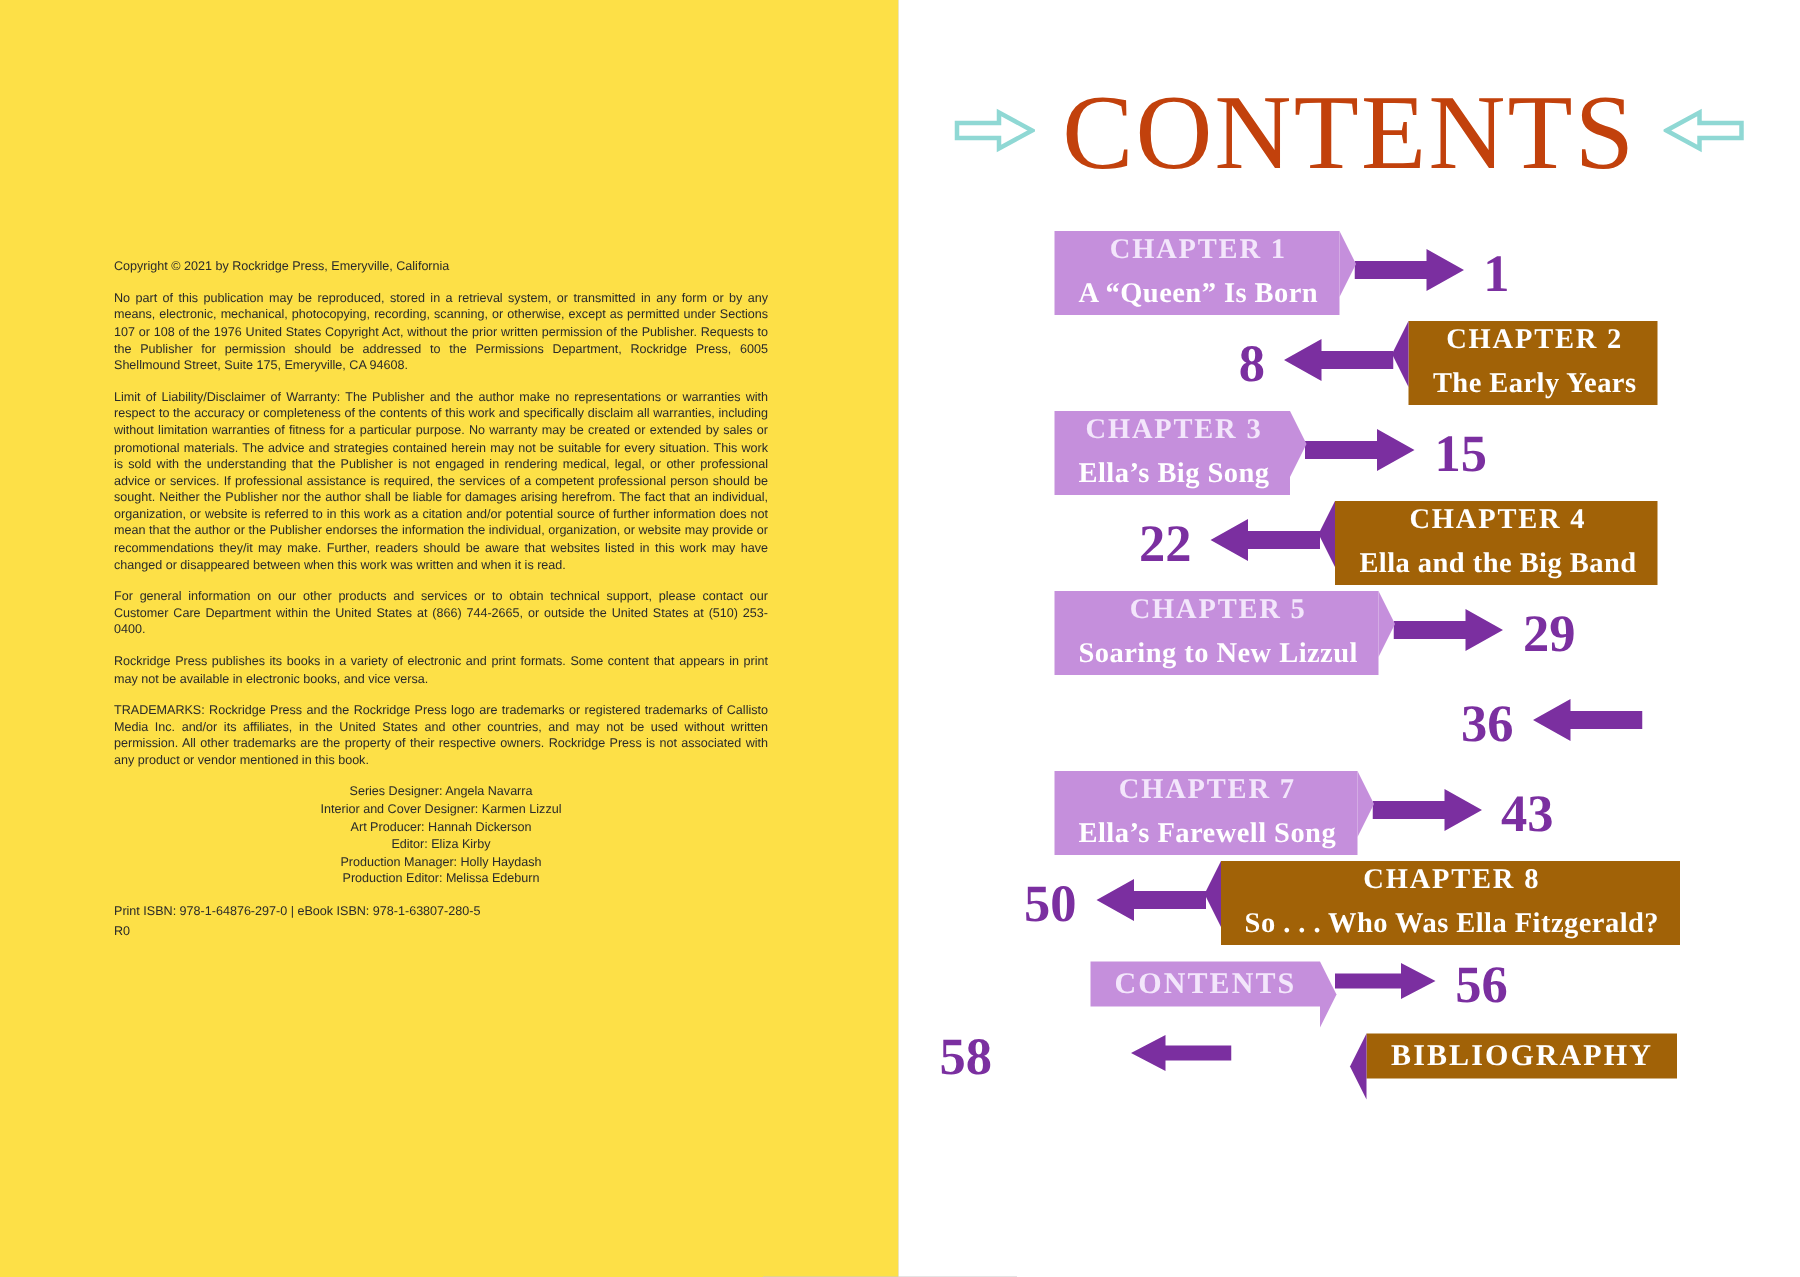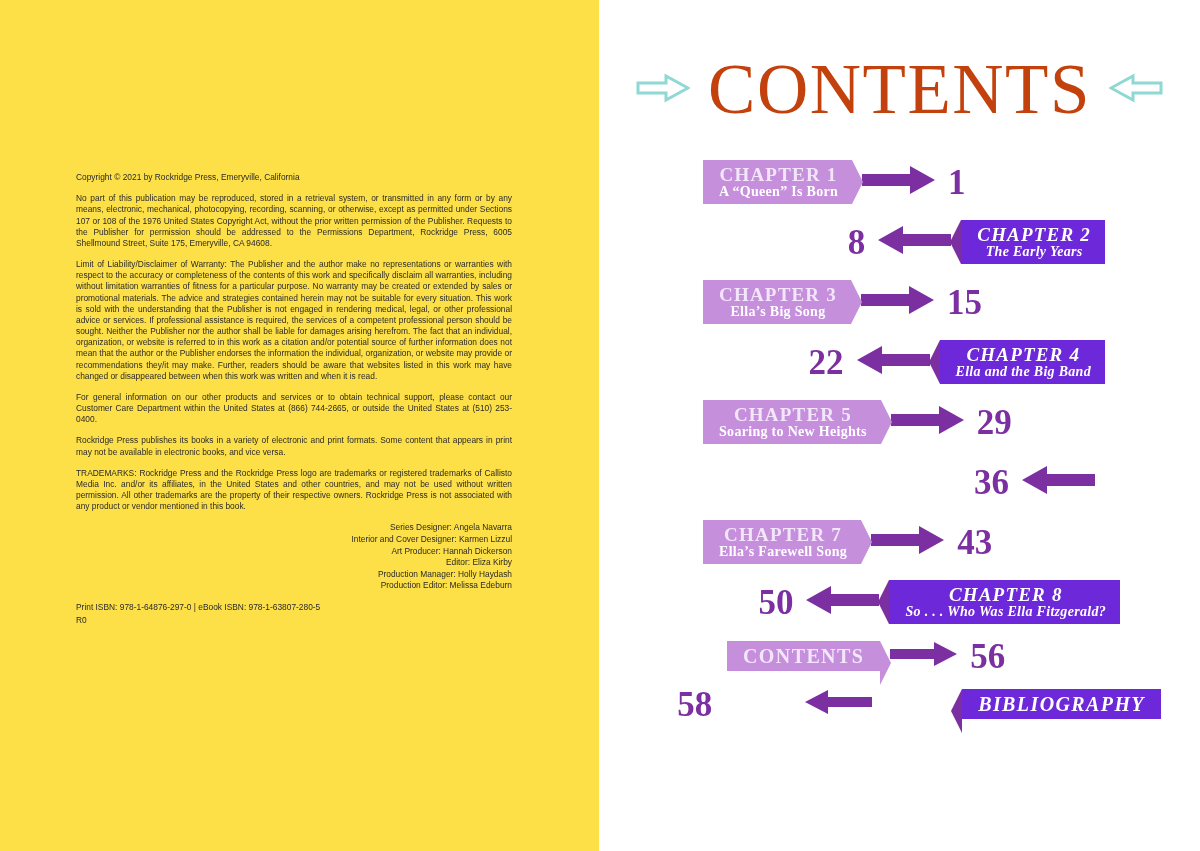--- a/index.html
+++ b/index.html
@@ -36,21 +36,21 @@
     font-size: 8.4px;
     line-height: 1.33;
     color: #2a2a2a;
     text-align: justify;
   }
   .copyright-block p {
     margin: 0 0 10px 0;
   }
   .copyright-block p.credits {
     line-height: 1.37;
-    text-align: right;
+    text-align: center;
   }
   .copyright-block p.last {
     margin-bottom: 0;
   }
   
   .page-right {
     position: relative;
     width: 601px;
     height: 851px;
     background: #ffffff;
@@ -95,28 +95,28 @@
     padding-left: 104px;
   }
   .toc-row.left {
     justify-content: flex-end;
     padding-right: 95px;
   }
   .banner {
     position: relative;
     display: flex;
     flex-direction: column;
-    justify-content: flex-end;
+    justify-content: space-between;
     box-sizing: border-box;
-    height: 44px;
+    height: 56px;
     padding: 3px 14px 4px 16px;
     color: #ffffff;
     text-align: center;
   }
-  .banner.dark { background: #6d28d9; font-style: italic; }
+  .banner.dark { background: #a16207; }
   .banner.light { background: #c58fdc; }
   
   .banner.notch-left::before {
     content: "";
     position: absolute;
     left: -11px;
     top: 0;
     width: 0;
     height: 0;
     border-top: 22px solid transparent;
@@ -142,21 +142,21 @@
     font-weight: bold;
     font-size: 19px;
     letter-spacing: 1.2px;
     line-height: 1.02;
     color: #ffffff;
   }
   .banner.light .ch-title { color: #f3e6fb; }
   .banner .ch-sub {
     font-family: "Liberation Serif", serif;
     font-weight: bold;
-    font-size: 14px;
+    font-size: 19px;
     letter-spacing: 0.3px;
     line-height: 1.05;
     margin-top: 1px;
     color: #ffffff;
   }
   .banner.single {
     height: 30px;
     justify-content: center;
     padding: 0 16px;
   }
@@ -273,21 +273,21 @@
         <span class="arrow-gap gap-s"></span>
         <div class="banner dark notch-left">
           <span class="ch-title">CHAPTER 4</span>
           <span class="ch-sub">Ella and the Big Band</span>
         </div>
       </div>
 
       <div class="toc-row right">
         <div class="banner light notch-right">
           <span class="ch-title">CHAPTER 5</span>
-          <span class="ch-sub">Soaring to New Heights</span>
+          <span class="ch-sub">Soaring to New Lizzul</span>
         </div>
         <span class="arrow-gap gap-s"></span>
         <span>
           <svg width="74" height="30" viewBox="0 0 74 30">
             <polygon points="0,9 48,9 48,1 73,15 48,29 48,21 0,21" fill="#7b2fa0"></polygon>
           </svg>
         </span>
         <span class="arrow-gap gap-m"></span>
         <span class="page-num">29</span>
       </div>
@@ -340,21 +340,21 @@
         <span class="arrow-gap gap-s"></span>
         <span>
           <svg width="68" height="26" viewBox="0 0 68 26">
             <polygon points="0,8 44,8 44,1 67,13 44,25 44,18 0,18" fill="#7b2fa0"></polygon>
           </svg>
         </span>
         <span class="arrow-gap gap-m"></span>
         <span class="page-num">56</span>
       </div>
 
-      <div class="toc-row left" style="height:48px;padding-right:39px;gap:40px;">
+      <div class="toc-row left" style="height:48px;padding-right:82px;gap:40px;">
         <span class="page-num">58</span>
         <span class="arrow-gap gap-m"></span>
         <span>
           <svg width="68" height="26" viewBox="0 0 68 26">
             <polygon points="68,8 24,8 24,1 1,13 24,25 24,18 68,18" fill="#7b2fa0"></polygon>
           </svg>
         </span>
         <span class="arrow-gap gap-s"></span>
         <div class="banner dark single notch-left">
           <span class="ch-title">BIBLIOGRAPHY</span>

